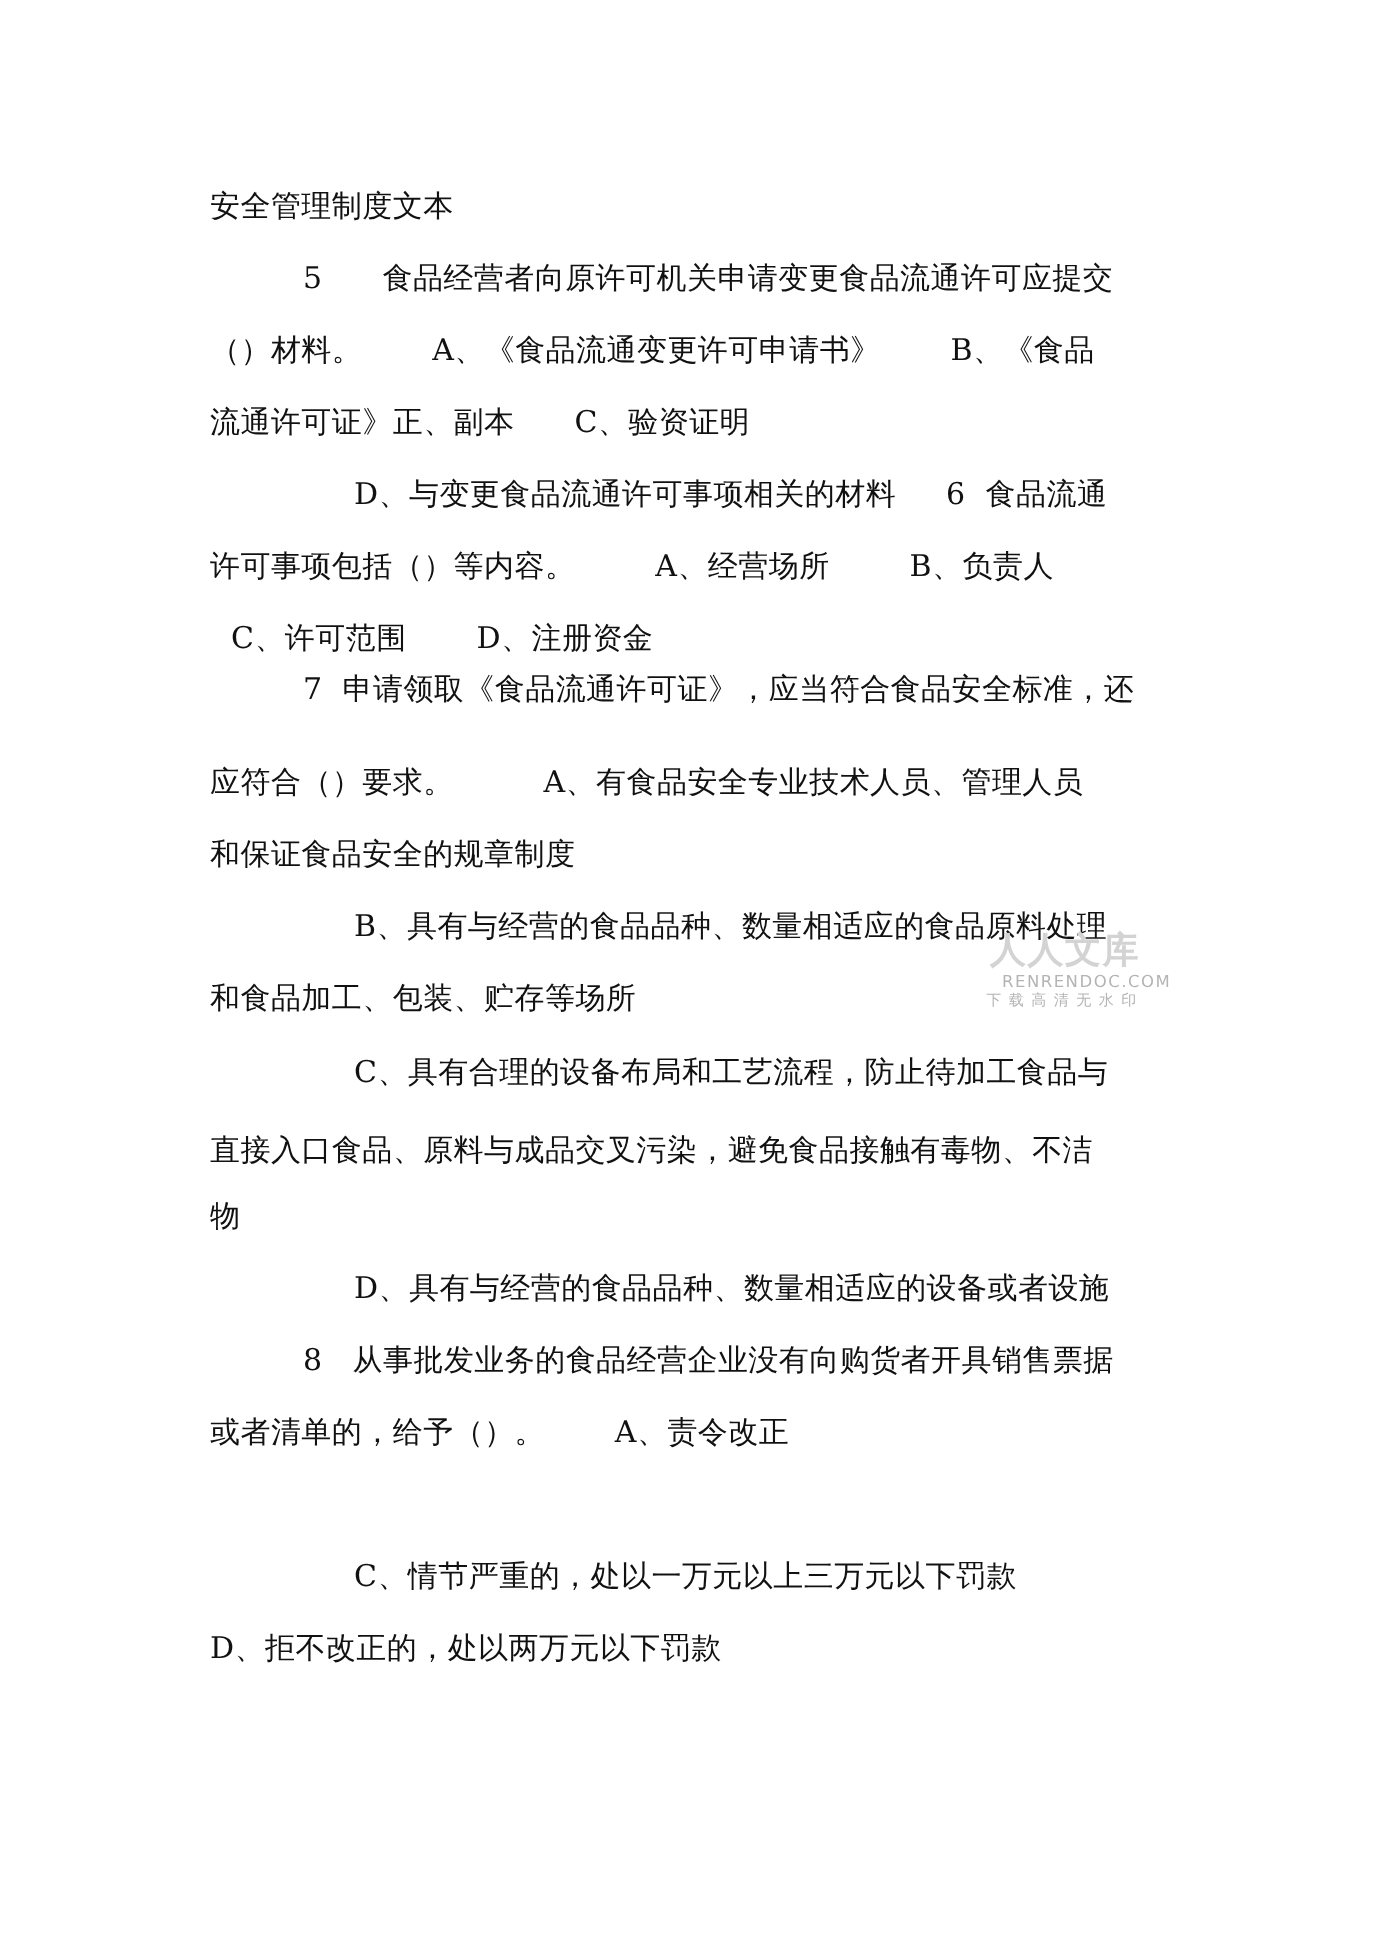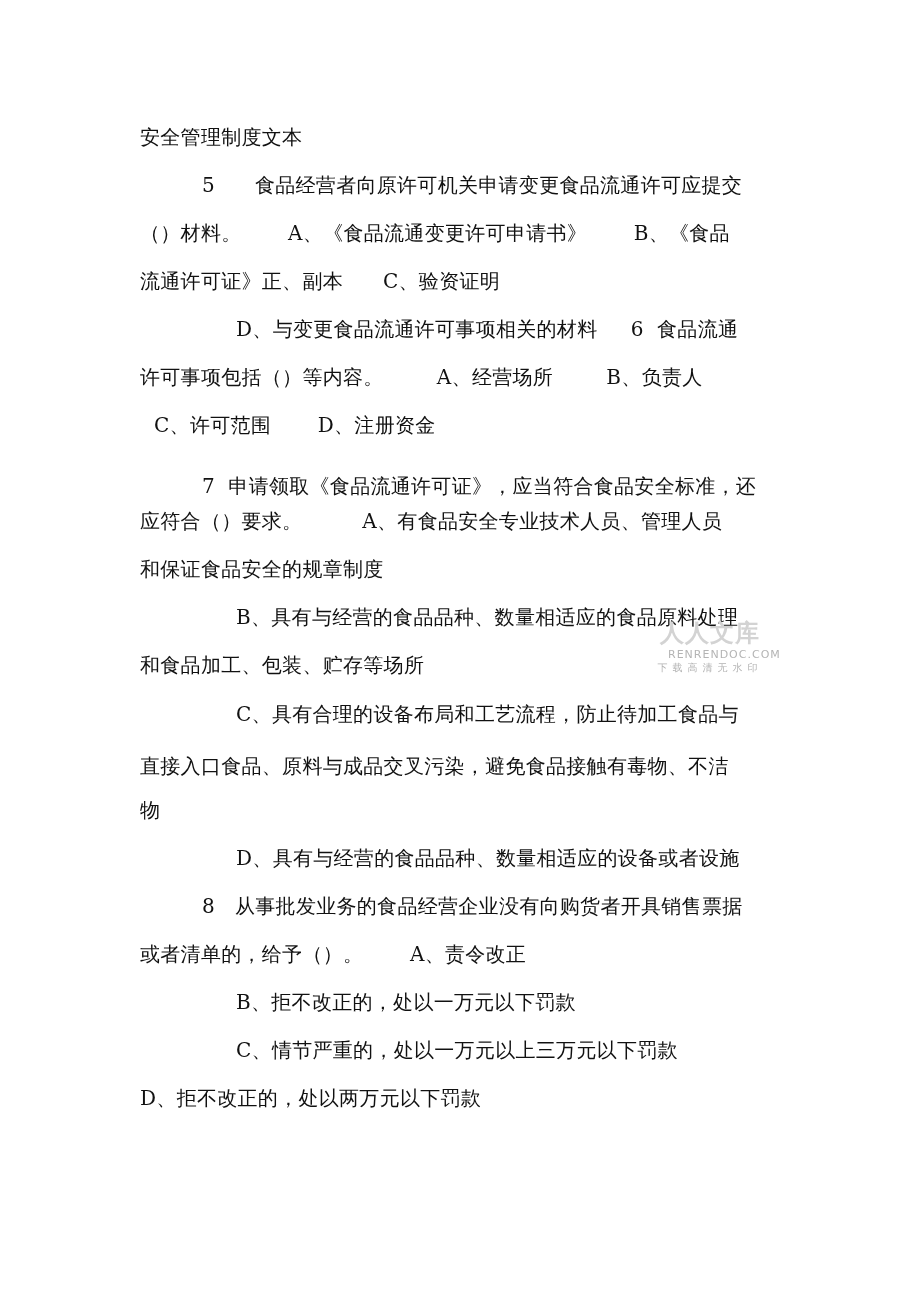--- a/index.html
+++ b/index.html
@@ -27,32 +27,31 @@
 <body>
 
 <div class="page">
   <div class="line" style="top:123px;">安全管理制度文本</div>
   <div class="line" style="top:171px; left:202px; width:585px;">5      食品经营者向原许可机关申请变更食品流通许可应提交</div>
   <div class="line" style="top:267px;">流通许可证》正、副本      C、验资证明</div>
   <div class="line" style="top:219px;">（）材料。       A、《食品流通变更许可申请书》       B、《食品</div>
   <div class="line" style="top:315px; left:236px; width:550px;">D、与变更食品流通许可事项相关的材料     6  食品流通</div>
   <div class="line" style="top:363px;">许可事项包括（）等内容。        A、经营场所        B、负责人</div>
   <div class="line" style="top:411px;margin-left:14px;">C、许可范围       D、注册资金</div>
-  <div class="line" style="top:472px; left:202px; width:585px;">7  申请领取《食品流通许可证》，应当符合食品安全标准，还</div>
+  <div class="line" style="top:445px; left:202px; width:585px;">7  申请领取《食品流通许可证》，应当符合食品安全标准，还</div>
   <div class="line" style="top:507px;">应符合（）要求。         A、有食品安全专业技术人员、管理人员</div>
   <div class="line" style="top:555px;">和保证食品安全的规章制度</div>
   <div class="line" style="top:603px; left:236px; width:550px;">B、具有与经营的食品品种、数量相适应的食品原料处理</div>
   <div class="line" style="top:651px;">和食品加工、包装、贮存等场所</div>
   <div class="line" style="top:700px; left:236px; width:550px;">C、具有合理的设备布局和工艺流程，防止待加工食品与</div>
   <div class="line" style="top:752px;">直接入口食品、原料与成品交叉污染，避免食品接触有毒物、不洁</div>
   <div class="line" style="top:796px;">物</div>
   <div class="line" style="top:844px; left:236px; width:550px;">D、具有与经营的食品品种、数量相适应的设备或者设施</div>
   <div class="line" style="top:892px; left:202px; width:585px;">8   从事批发业务的食品经营企业没有向购货者开具销售票据</div>
   <div class="line" style="top:940px;">或者清单的，给予（）。       A、责令改正</div>
-  <div class="line" style="top:988px; left:236px; width:550px;">B、拒不改正的，处以一万元以下罚款</div>
   <div class="line" style="top:1036px; left:236px; width:550px;">C、情节严重的，处以一万元以上三万元以下罚款</div>
   <div class="line" style="top:1084px;">D、拒不改正的，处以两万元以下罚款</div>
 
   <div class="watermark">
     <div class="wm-title">人人文库</div>
     <div class="wm-url">RENRENDOC.COM</div>
     <div class="wm-tag">下载高清无水印</div>
   </div>
 </div>
 

